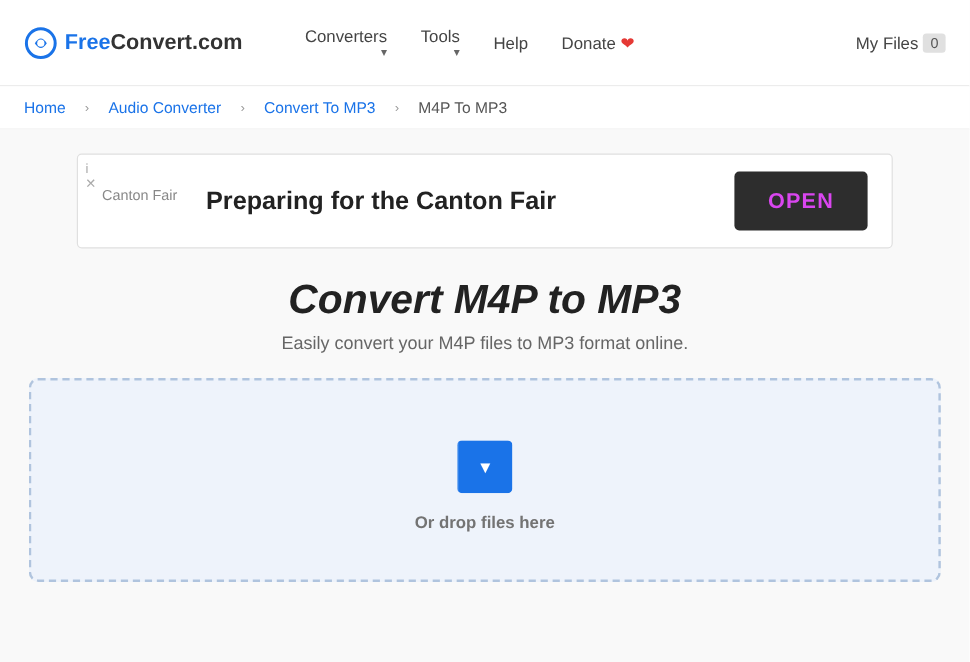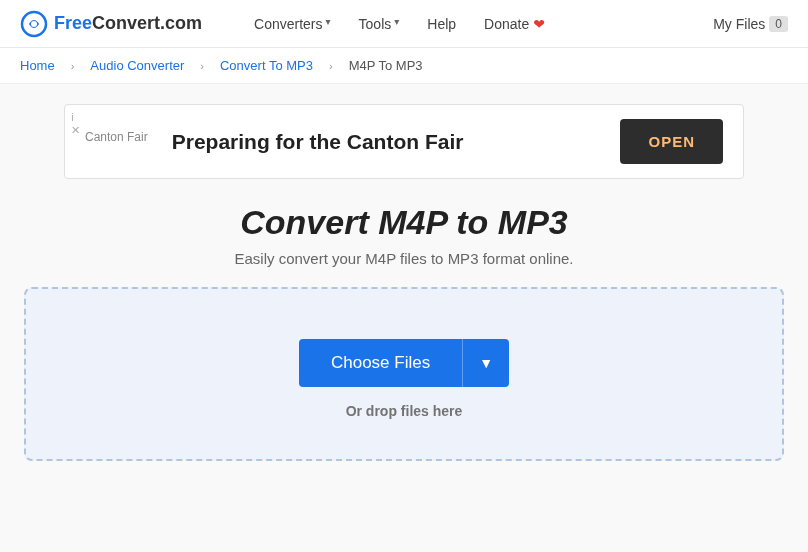--- a/index.html
+++ b/index.html
@@ -3,21 +3,21 @@
   <meta charset="utf-8">
   <style>
     * { margin: 0; padding: 0; box-sizing: border-box; }
     body { font-family: Arial, sans-serif; background: #fff; color: #333; width: 808px; min-height: 552px; }
 
     
     .header {
       display: flex;
       align-items: center;
       padding: 0 20px;
-      height: 48px;
+      height: 72px;
       border-bottom: 1px solid #e8e8e8;
       background: #fff;
     }
     .logo-area {
       display: flex;
       align-items: center;
       margin-right: 40px;
       text-decoration: none;
     }
     .logo-icon {
@@ -32,27 +32,28 @@
     }
     .logo-text span { color: #1a73e8; }
     .nav-links {
       display: flex;
       align-items: center;
       gap: 4px;
       flex: 1;
     }
     .nav-item {
       display: flex;
-      align-items: flex-start;
+      align-items: flex-end;
       padding: 8px 12px;
       font-size: 14px;
       color: #444;
       cursor: pointer;
       text-decoration: none;
       border-radius: 4px;
+      flex-direction: column;
     }
     .nav-chevron {
       font-size: 10px;
       margin-left: 3px;
       color: #666;
     }
     .donate-btn {
       display: flex;
       align-items: flex-start;
       padding: 8px 12px;
@@ -136,24 +137,24 @@
       margin-bottom: 4px;
     }
     .ad-main-text {
       font-size: 21px;
       font-weight: bold;
       color: #222;
       margin-left: 24px;
     }
     .ad-open-btn {
       background: #2d2d2d;
-      color: #fdba74;
+      color: #d946ef;
       border: none;
       padding: 14px 28px;
-      font-size: 15px;
+      font-size: 18px;
       font-weight: bold;
       border-radius: 4px;
       cursor: pointer;
       letter-spacing: 1px;
     }
     .ad-info-icon {
       position: absolute;
       top: 6px;
       left: 6px;
       font-size: 11px;
@@ -292,21 +293,20 @@
     <button class="ad-open-btn">OPEN</button>
   </div>
 
   <div class="page-heading">
     <h1 class="page-title">Convert M4P to MP3</h1>
     <p class="page-subtitle">Easily convert your M4P files to MP3 format online.</p>
   </div>
 
   <div class="drop-zone">
     <div class="choose-files-container">
-      <button class="choose-files-btn">Choose Files</button>
       <button class="choose-files-dropdown">
         <span>▼</span>
       </button>
     </div>
     <p class="drop-text">Or drop files here</p>
   </div>
 
 </main>
 
 </body></html>

